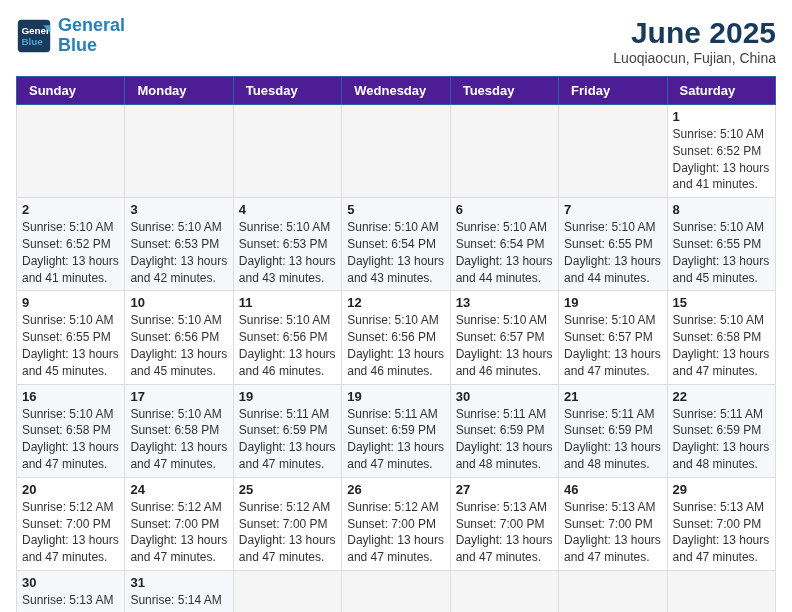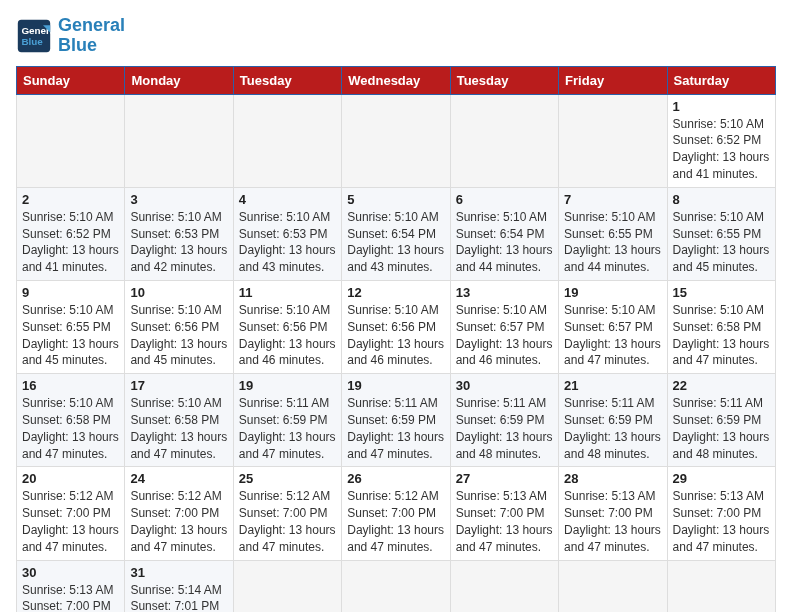--- a/index.html
+++ b/index.html
@@ -45,25 +45,25 @@
     .location-title {
       font-size: 14px;
       color: #444;
     }
     .calendar-table {
       width: 100%;
       border-collapse: collapse;
       border: 1px solid #ccc;
     }
     .calendar-table th {
-      background: #b91c1c;
+      background: #4c1d95;
       color: #fff;
       font-size: 13px;
       font-weight: bold;
-      padding: 6px 6px;
+      padding: 6px 12px;
       text-align: left;
       border: 1px solid #2b5fa8;
     }
     .calendar-table td {
       vertical-align: top;
       padding: 4px 5px;
       font-size: 10.5px;
       color: #222;
       border: 1px solid #ddd;
       width: calc(100% / 7);
@@ -100,20 +100,22 @@
       <polygon points="30,8 38,8 38,16" fill="#4a9fd4"></polygon>
     </svg>
     <div>
       <div class="logo-text">
         <span>General</span><br>
         <span style="color:#2980b9">Blue</span>
       </div>
     </div>
   </div>
   <div class="title-area">
+    <div class="month-title">June 2025</div>
+    <div class="location-title">Luoqiaocun, Fujian, China</div>
   </div>
 </div>
 
 <table class="calendar-table">
   <thead>
     <tr>
     <th>Sunday</th>
         <th>Monday</th>
         <th>Tuesday</th>
         <th>Wednesday</th>
@@ -240,21 +242,21 @@
         </td>
         <td>
           <span class="day-num">26</span>
           <div class="cell-content">Sunrise: 5:12 AM<br>Sunset: 7:00 PM<br>Daylight: 13 hours and 47 minutes.</div>
         </td>
         <td>
           <span class="day-num">27</span>
           <div class="cell-content">Sunrise: 5:13 AM<br>Sunset: 7:00 PM<br>Daylight: 13 hours and 47 minutes.</div>
         </td>
         <td>
-          <span class="day-num">28</span>
+          <span class="day-num">46</span>
           <div class="cell-content">Sunrise: 5:13 AM<br>Sunset: 7:00 PM<br>Daylight: 13 hours and 47 minutes.</div>
         </td>
         <td>
           <span class="day-num">29</span>
           <div class="cell-content">Sunrise: 5:13 AM<br>Sunset: 7:00 PM<br>Daylight: 13 hours and 47 minutes.</div>
         </td>
       </tr>
       <tr>
         <td>
           <span class="day-num">30</span>

